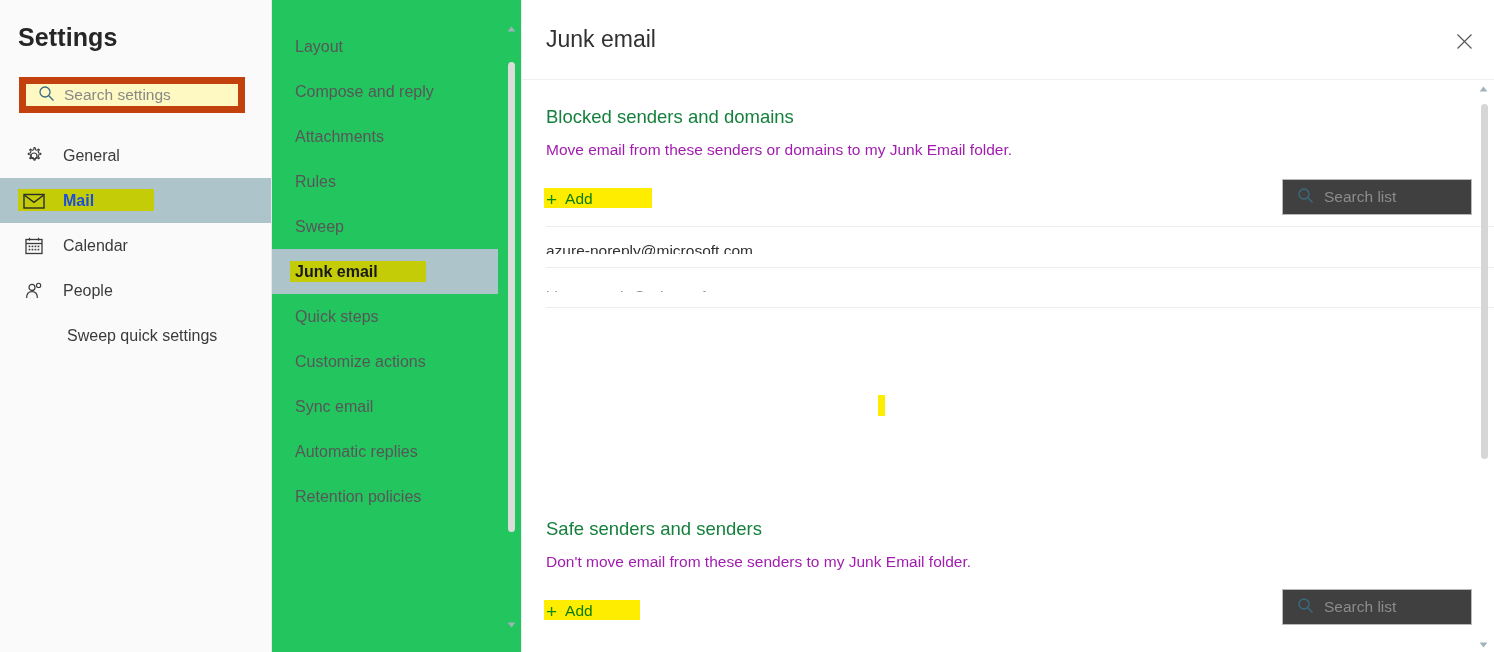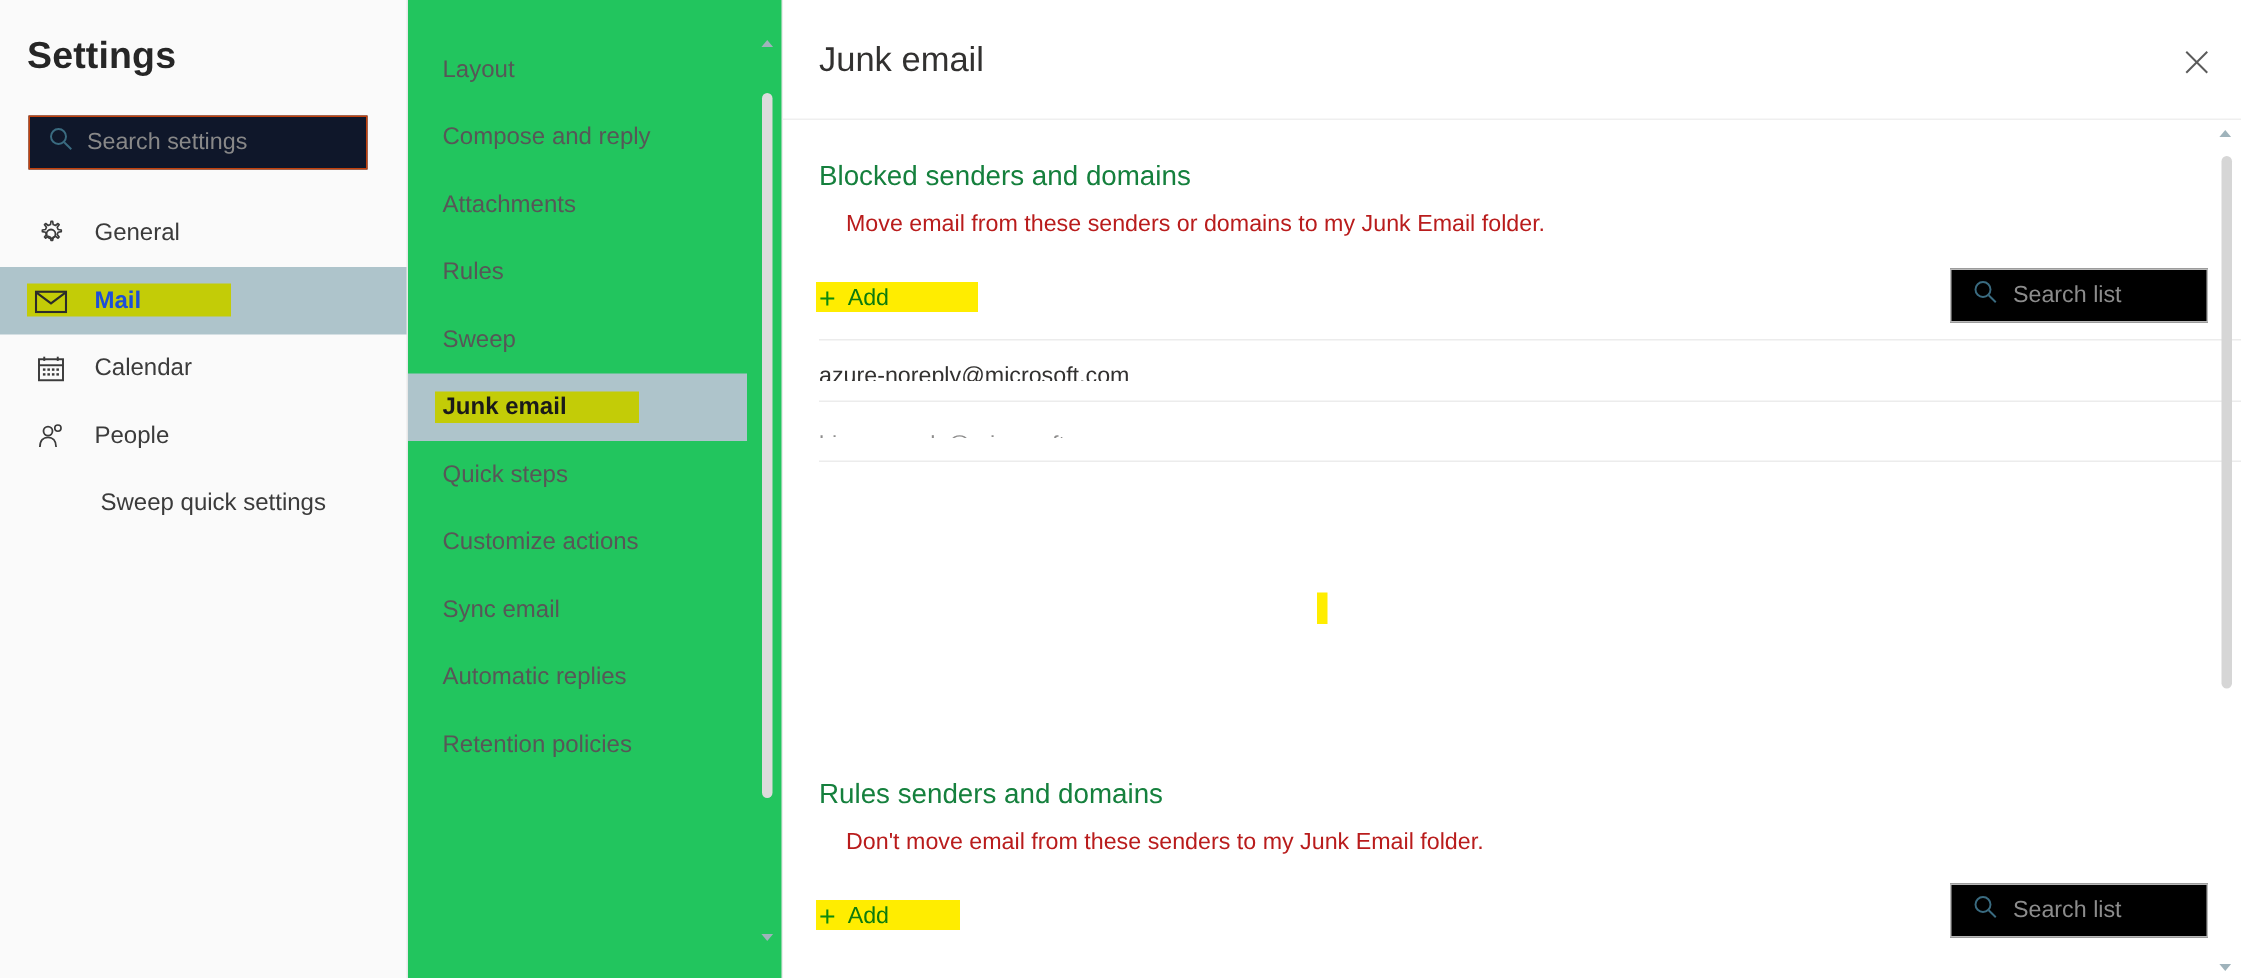--- a/index.html
+++ b/index.html
@@ -39,22 +39,22 @@
     left: 18px; top: 23px;
     font-size: 25px;
     font-weight: bold;
     color: #262626;
     letter-spacing: 0.1px;
   }
   .search-settings-box {
     position: absolute;
     left: 19px; top: 77px;
     width: 226px; height: 36px;
-    border: 1px solid #c2410c;
-    background: #0f172a;
+    border: 7px solid #c2410c;
+    background: #fef9c3;
     display: flex;
     align-items: center;
     padding-left: 12px;
   }
   .search-settings-box .mag { flex: 0 0 auto; margin-right: 9px; }
   .search-settings-ph {
     font-size: 15.5px;
     color: #888888;
   }
 
@@ -217,23 +217,23 @@
 
   .sec-title {
     position: absolute;
     left: 24px; top: 0;
     font-size: 18.5px;
     font-weight: normal;
     color: #15803d;
   }
   .sec-desc {
     position: absolute;
-    left: 42px; top: 35px;
+    left: 24px; top: 35px;
     font-size: 15.5px;
-    color: #b91c1c;
+    color: #a21caf;
   }
 
   .add-row {
     position: absolute;
     left: 24px; top: 80px;
     height: 26px;
     display: flex;
     align-items: center;
     cursor: default;
   }
@@ -255,23 +255,23 @@
     font-weight: 300;
   }
   .add-label {
     position: relative; z-index: 2;
     font-size: 15.5px;
     color: #0d7b0d;
   }
 
   .search-list-box {
     position: absolute;
-    width: 172px; height: 36px;
+    width: 190px; height: 36px;
     border: 1px solid #b9b9b9;
-    background: #000000;
+    background: #404040;
     display: flex;
     align-items: center;
     padding-left: 14px;
   }
   .search-list-box.blocked { right: 22px; top: 73px; }
   .search-list-box.safe { right: 22px; top: 71px; }
   .search-list-box .mag { flex: 0 0 auto; margin-right: 10px; }
   .search-list-ph {
     font-size: 15.5px;
     color: #8c8c8c;
@@ -516,21 +516,21 @@
 
           </div>
 
         </div>
 
         <div class="stray-mark"></div>
       </div>
 
       <div class="section sec-safe">
 
-        <div class="sec-title">Rules senders and domains</div>
+        <div class="sec-title">Safe senders and senders</div>
         <div class="sec-desc">Don't move email from these senders to my Junk Email folder.</div>
 
         <div class="add-row">
           <div class="add-hl safe"></div>
           <span class="add-plus">+</span>
           <span class="add-label">Add</span>
         </div>
 
         <div class="search-list-box safe">
           <span class="mag">

